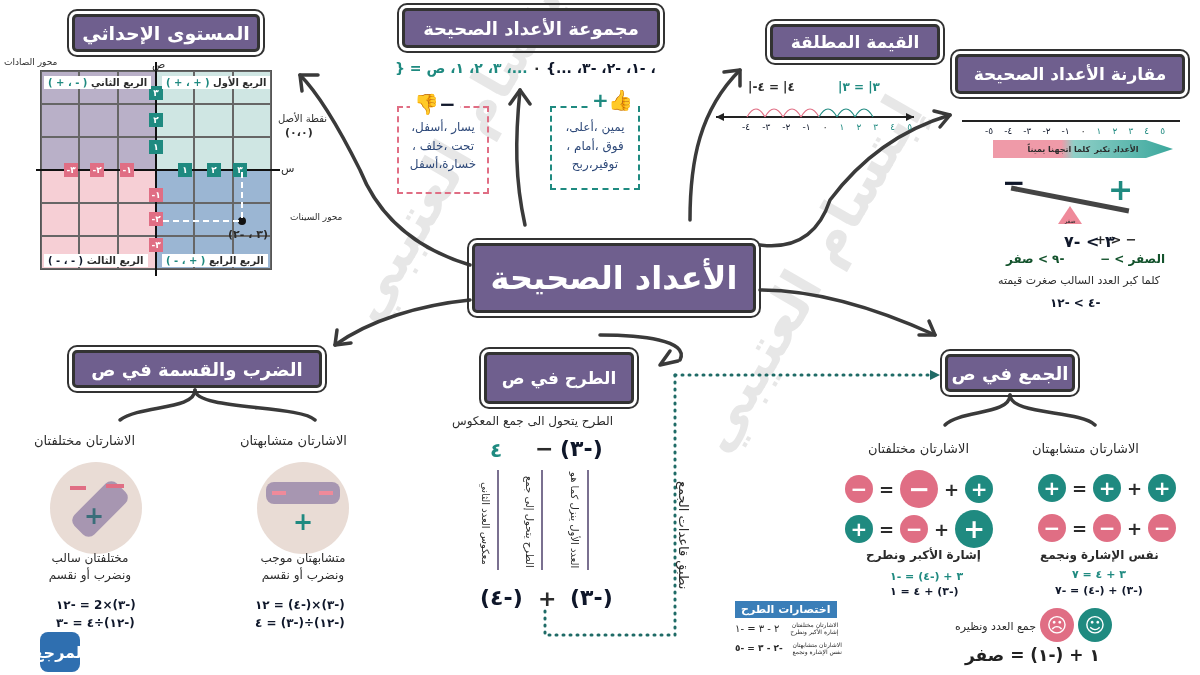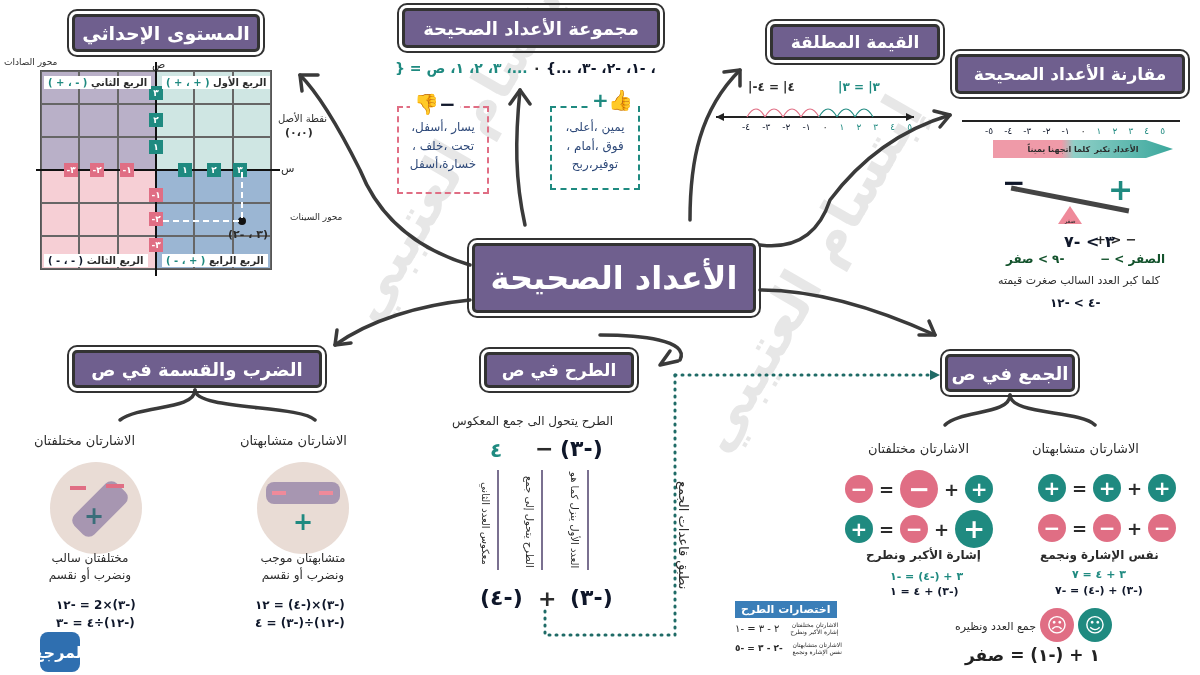--- a/index.html
+++ b/index.html
@@ -231,21 +231,21 @@
   </div>
 <div class="abs" style="left:248px;top:550px;width:110px;text-align:center;font-size:12px;direction:rtl;line-height:1.4">
     <div>متشابهتان موجب</div>
     <div>ونضرب أو نقسم</div>
   </div>
 <div class="eq pink" style="left:56px;top:598px;direction:rtl">(-٣)×2 = -١٢</div>
 <div class="eq pink" style="left:56px;top:616px;direction:rtl">(-١٢)÷٤ = -٣</div>
 <div class="eq pink" style="left:255px;top:598px;direction:rtl">(-٣)×(-٤) = ١٢</div>
 <div class="eq pink" style="left:255px;top:616px;direction:rtl">(-١٢)÷(-٣) = ٤</div>
 
-<div class="title-box" style="left:484px;top:352px;width:150px;height:36px;font-size:17px">الطرح في ص</div>
+<div class="title-box" style="left:484px;top:352px;width:150px;height:52px;font-size:17px">الطرح في ص</div>
 <div class="abs" style="left:452px;top:414px;font-size:12px;direction:rtl;white-space:nowrap">الطرح يتحول الى جمع المعكوس</div>
 <div class="abs teal" style="left:490px;top:438px;font-size:20px;font-weight:bold">٤</div>
 <div class="abs" style="left:535px;top:436px;font-size:22px;font-weight:bold">−</div>
 <div class="abs pink" style="left:560px;top:436px;font-size:22px;font-weight:bold;direction:rtl">(-٣)</div>
 <div class="abs" style="left:497px;top:470px;width:2px;height:100px;background:#7a7090"></div>
 <div class="abs" style="left:541px;top:470px;width:2px;height:100px;background:#7a7090"></div>
 <div class="abs" style="left:587px;top:470px;width:2px;height:100px;background:#7a7090"></div>
 <div class="vtext" style="left:480px;top:478px;height:90px">معكوس العدد الثاني</div>
 <div class="vtext" style="left:524px;top:478px;height:90px">الطرح يتحول إلى جمع</div>
 <div class="vtext" style="left:569px;top:478px;height:90px">العدد الأول ينزل كما هو</div>

